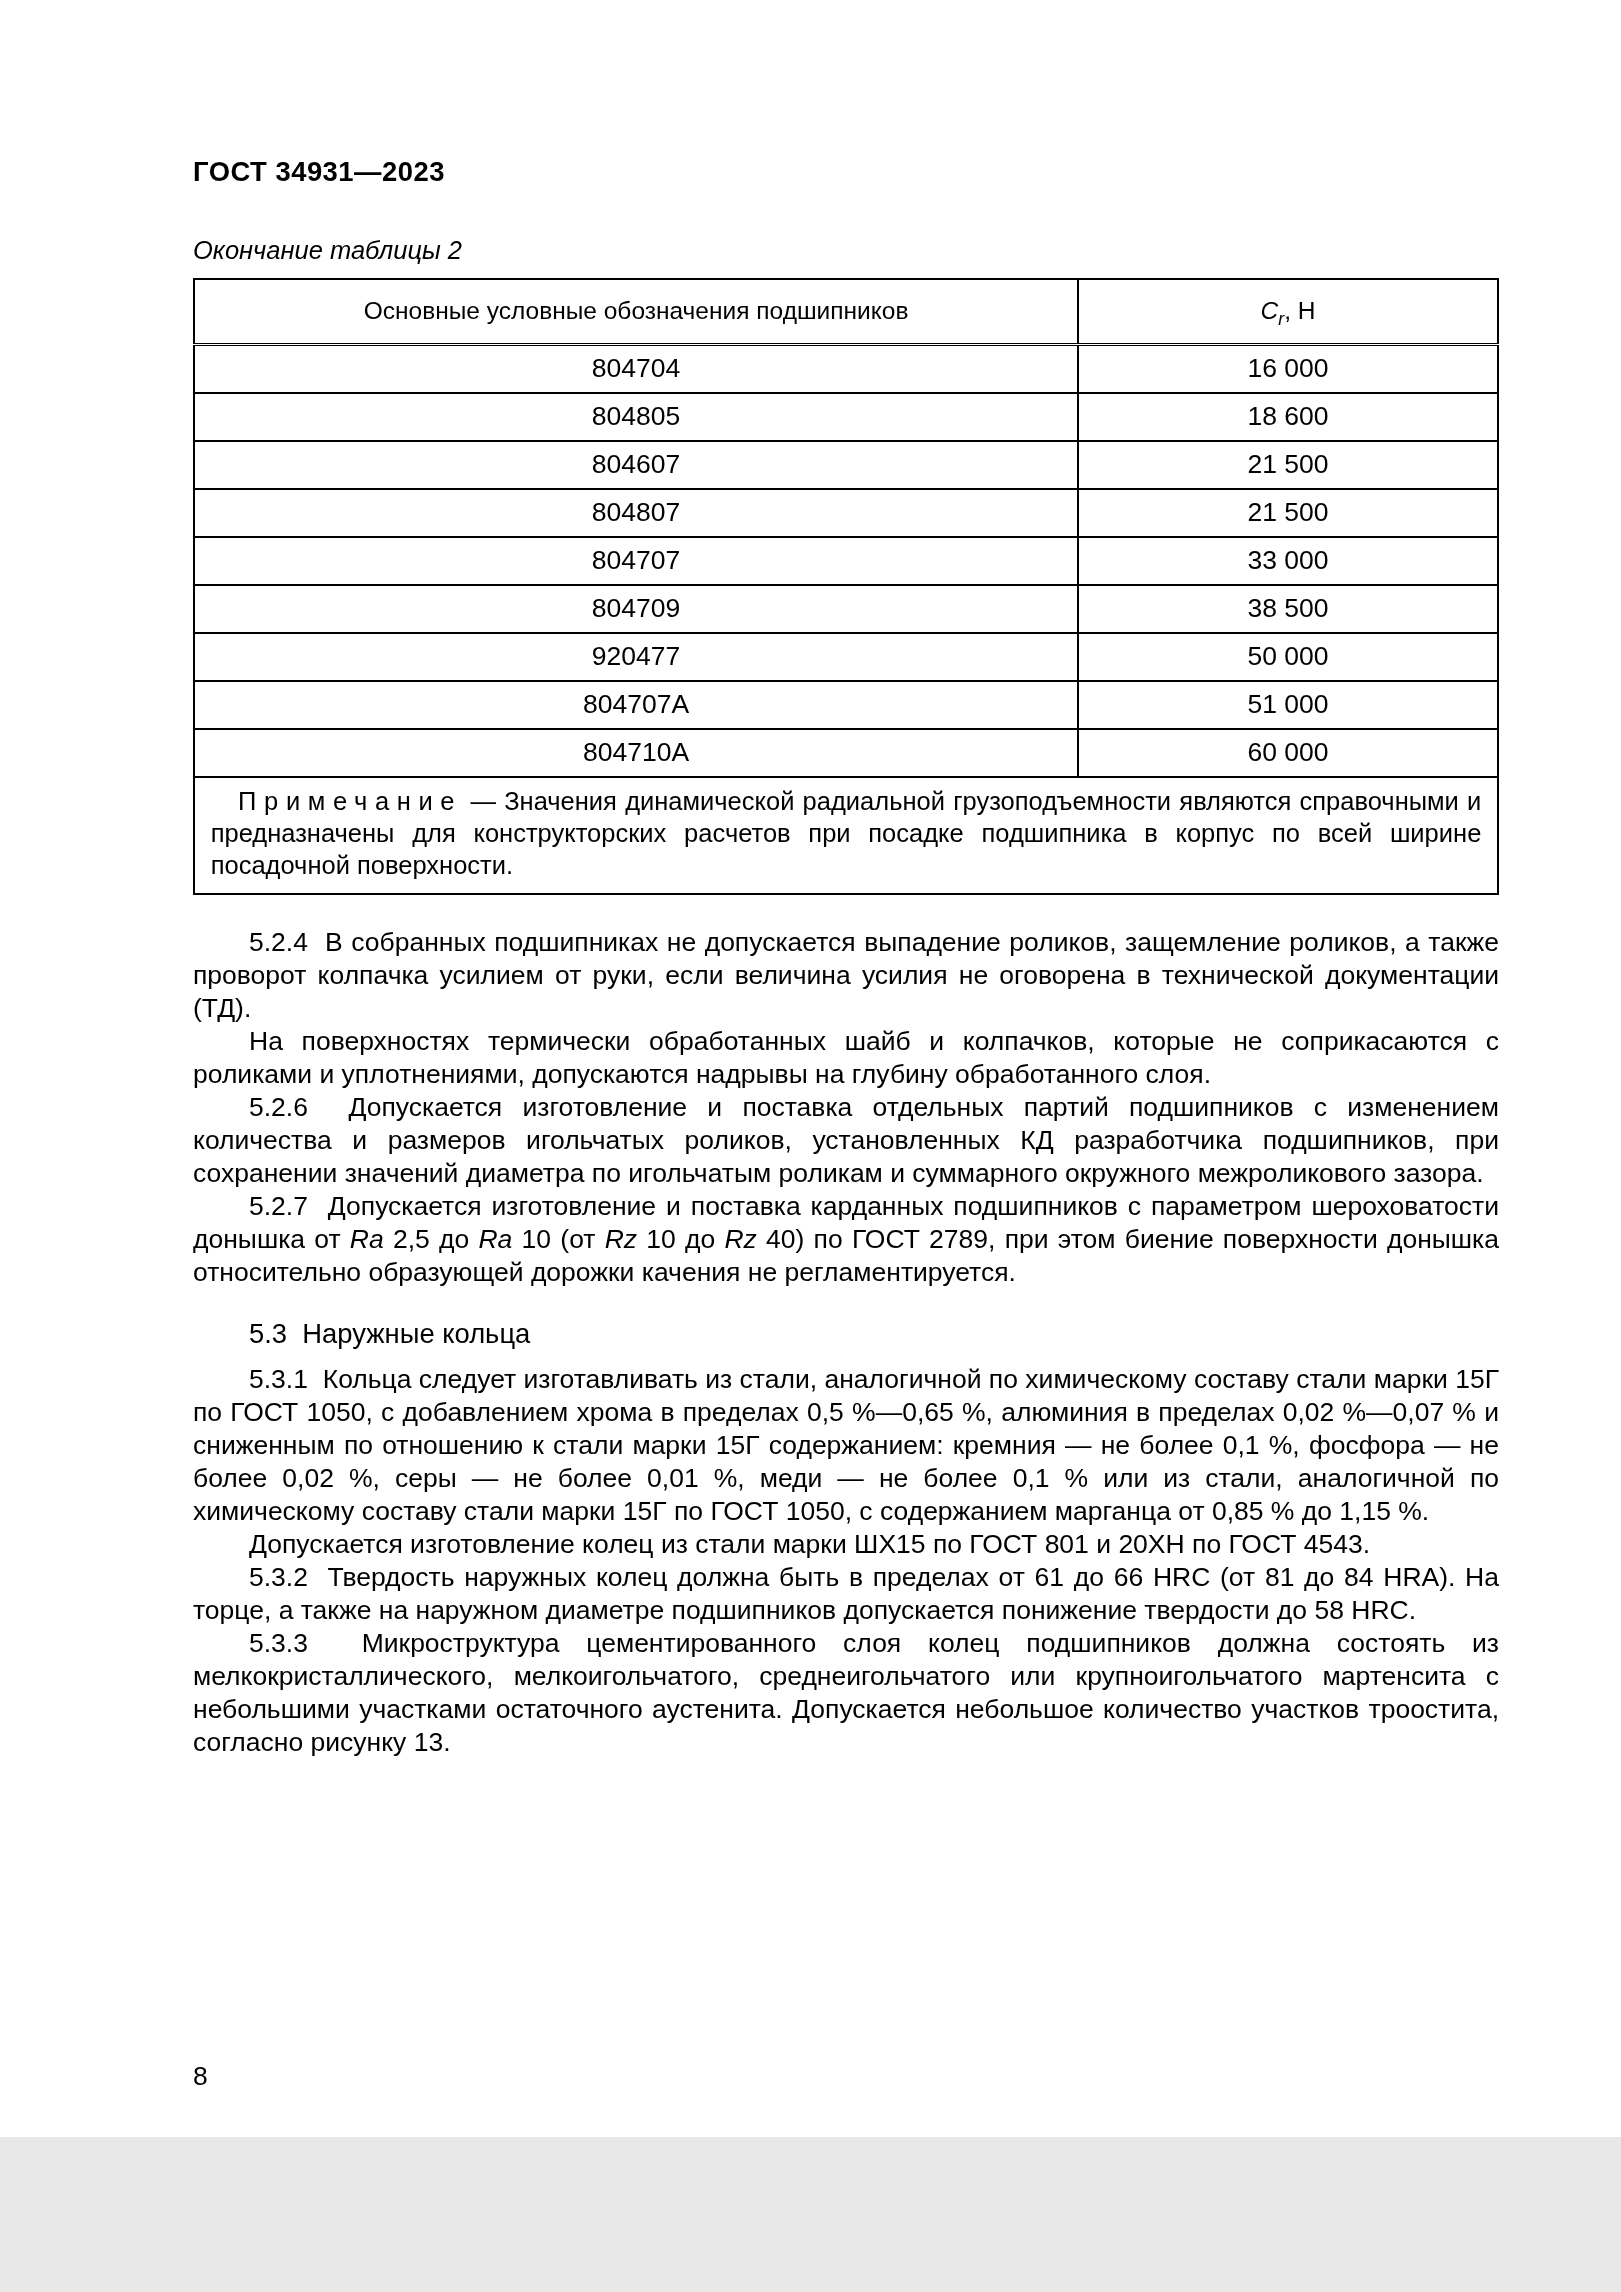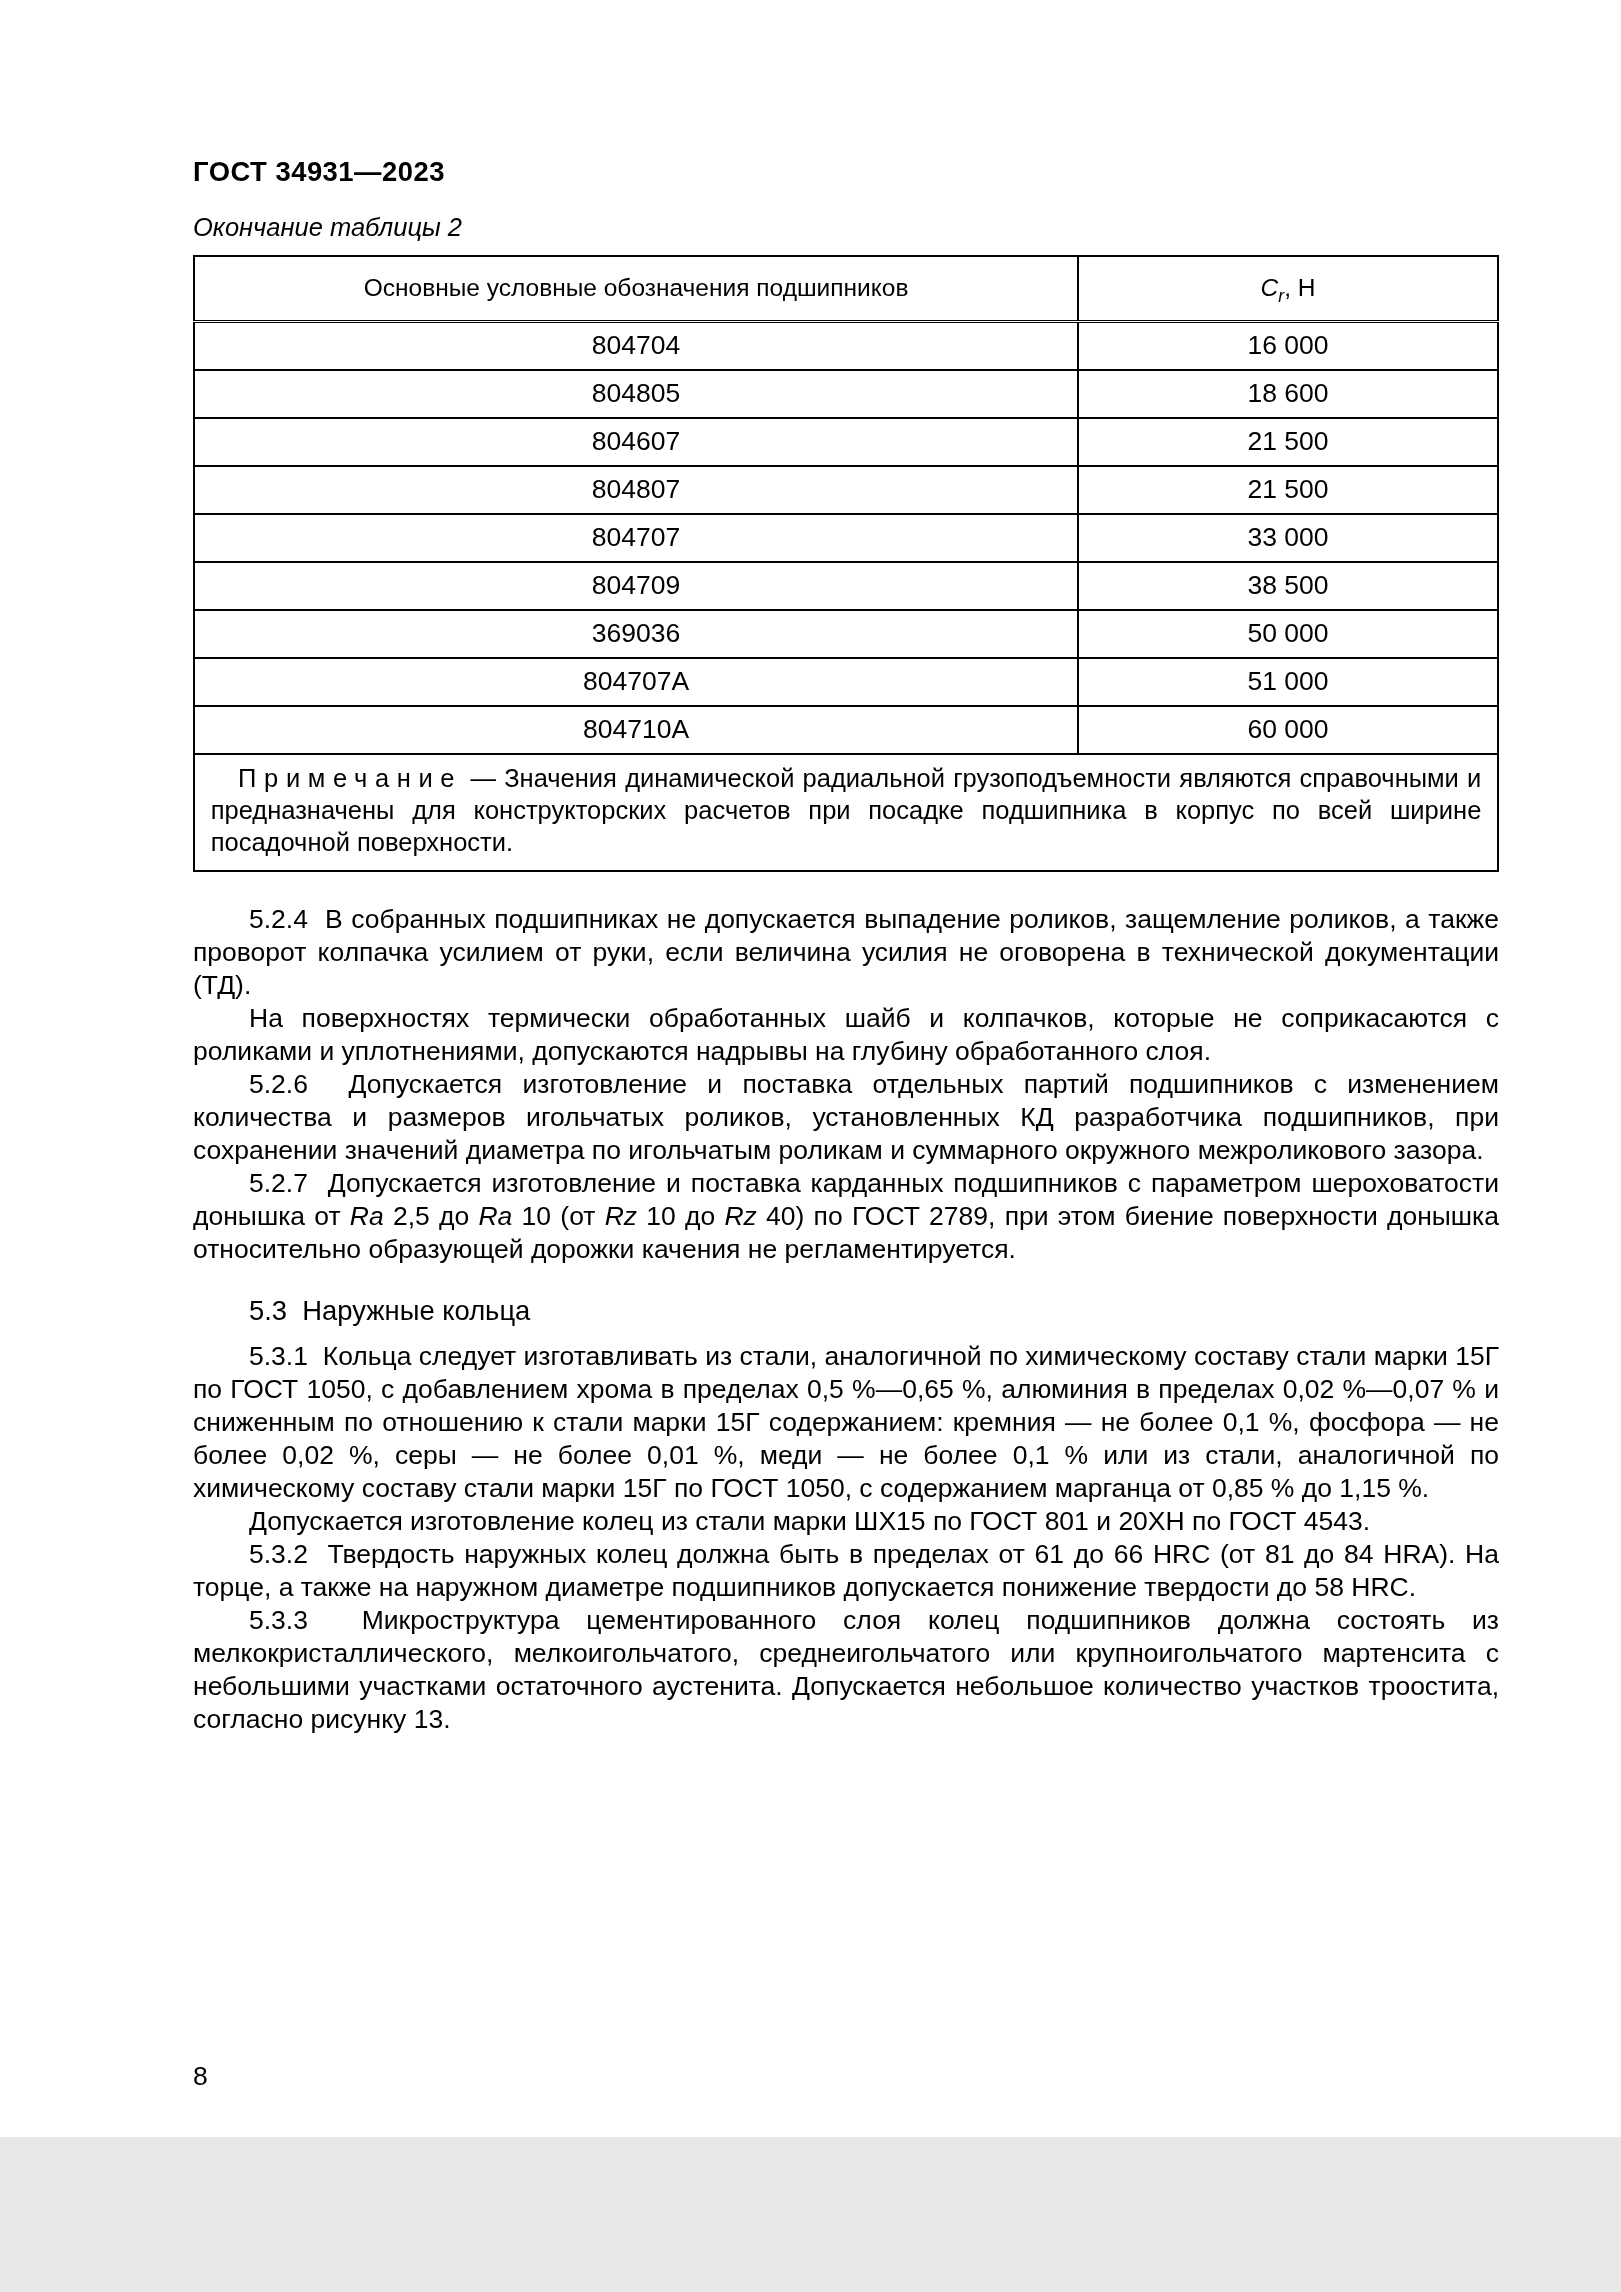--- a/index.html
+++ b/index.html
@@ -18,21 +18,21 @@
     width:1306px;
   }
   .doc-title{
     padding-top:155px;
     font-size:27.4px;
     font-weight:bold;
     line-height:33px;
     letter-spacing:0.5px;
   }
   .table-caption{
-    margin-top:25px;
+    margin-top:48px;
     font-size:25.5px;
     font-style:italic;
     line-height:29px;
   }
   table.bearings{
     margin-top:12.7px;
     width:100%;
     border-collapse:collapse;
     border:2.9px solid #000;
     padding-left:32px;
@@ -132,21 +132,21 @@
           </tr>
           <tr>
             <td>804707</td>
             <td>33 000</td>
           </tr>
           <tr>
             <td>804709</td>
             <td>38 500</td>
           </tr>
           <tr>
-            <td>369036</td>
+            <td>920477</td>
             <td>50 000</td>
           </tr>
           <tr>
             <td>804707А</td>
             <td>51 000</td>
           </tr>
           <tr>
             <td>804710А</td>
             <td>60 000</td>
           </tr>

